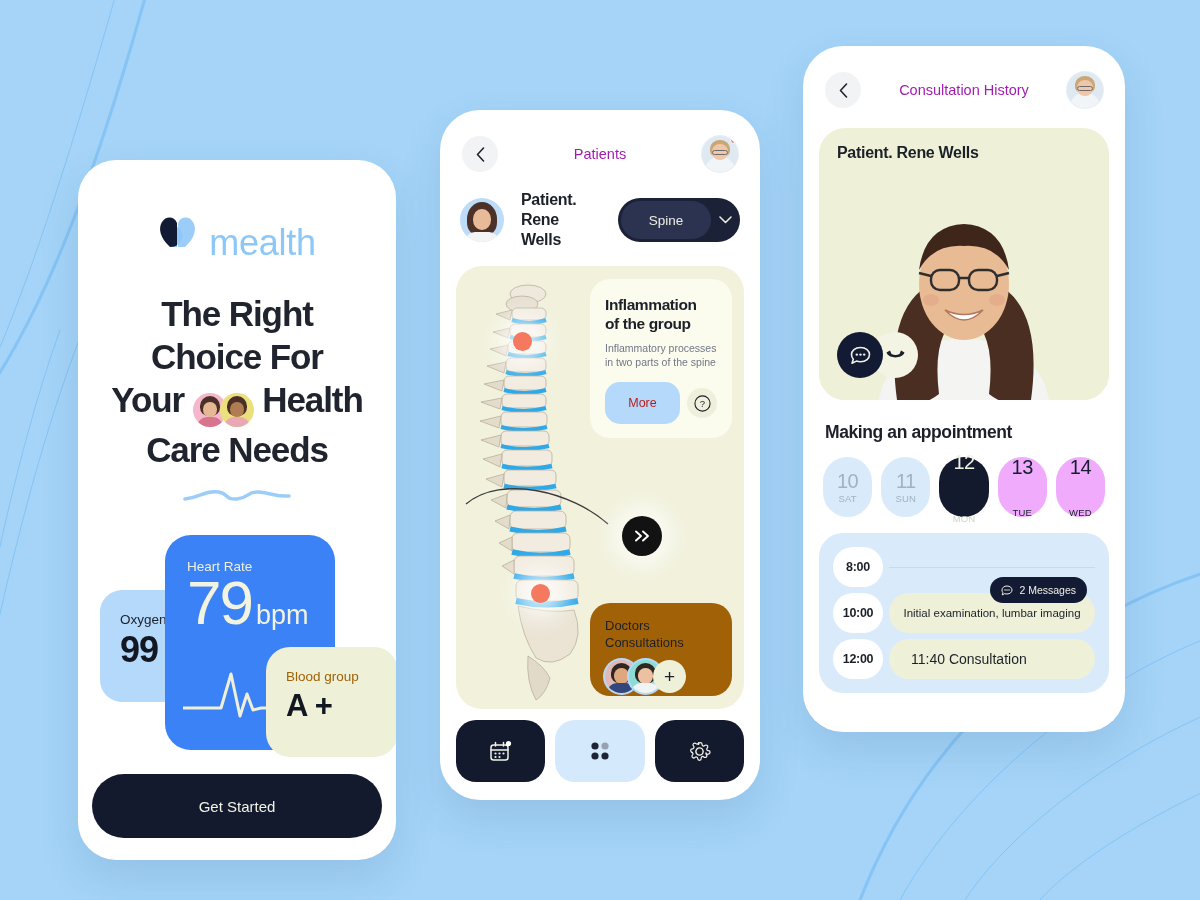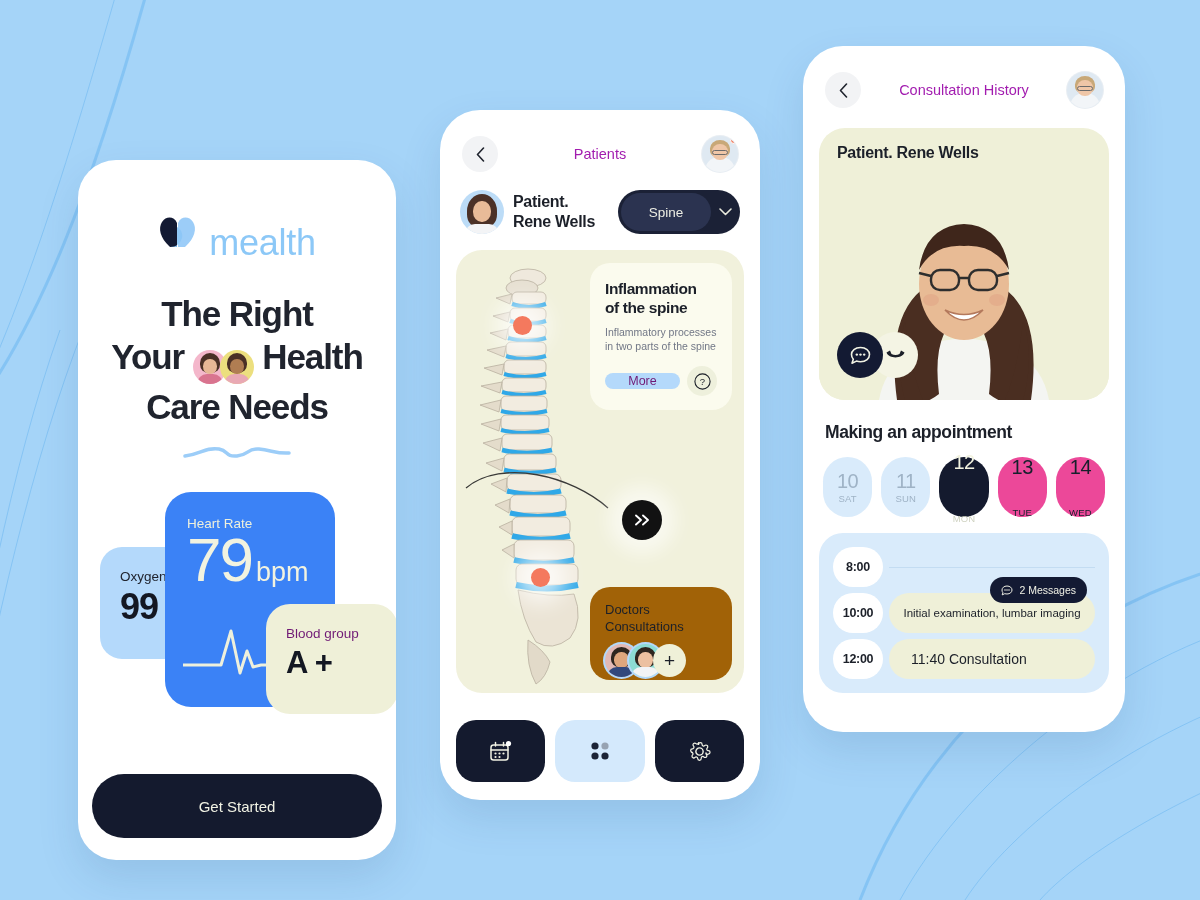--- a/index.html
+++ b/index.html
@@ -63,21 +63,21 @@
     background:#3b82f6; border-radius:26px; padding:24px 0 0 22px; z-index:3;
   }
   .card-hr .lbl { font-size:13.5px; color:#eef0dc; }
   .card-hr .big { font-size:62px; font-weight:300; color:#f2f3e0; line-height:.95; margin-top:0; letter-spacing:-2px; }
   .card-hr .big .unit { font-size:27px; font-weight:400; letter-spacing:0; margin-left:4px; }
   .card-hr .ecg { position:absolute; left:18px; bottom:24px; }
   .card-blood {
     position:absolute; left:188px; top:130px; width:132px; height:110px;
     background:#eff0d8; border-radius:24px; padding:22px 0 0 20px; z-index:4;
   }
-  .card-blood .lbl { font-size:13.5px; color:#701a75; }
+  .card-blood .lbl { font-size:13.5px; color:#a16207; }
   .card-blood .val { font-size:31px; font-weight:700; color:#131722; margin-top:4px; letter-spacing:-.5px; }
 
   .btn-started {
     position:absolute; left:14px; right:14px; bottom:22px; height:64px;
     background:#141a2e; border-radius:32px; color:#f1f2e4;
     font-size:15px; display:flex; align-items:center; justify-content:center;
     border:none; cursor:pointer;
   }
 
   
@@ -91,21 +91,21 @@
     width:36px; height:36px; border-radius:50%; position:relative; flex:0 0 auto;
     background:#dfe9f2; overflow:hidden; box-shadow:0 0 0 1px #e9eef3;
   }
   .doc-av .coat { position:absolute; left:3px; bottom:0; width:30px; height:15px; background:#f2f5f8; border-radius:14px 14px 0 0; }
   .doc-av .hair2 { position:absolute; left:8px; top:4px; width:20px; height:17px; border-radius:50% 50% 35% 35%; background:#c8a878; }
   .doc-av .face2 { position:absolute; left:10px; top:8px; width:16px; height:16px; border-radius:48%; background:#efc6a7; }
   .doc-av .glass { position:absolute; left:10px; top:14px; width:16px; height:5px; border:1px solid #6b6b6b; border-radius:3px; }
   .dot-badge { position:absolute; right:0; top:0; width:8px; height:8px; border-radius:50%; background:#f2714f; border:1.5px solid #fff; }
 
   
-  .patient-row { display:flex; align-items:center; padding:18px 20px 0; gap:9px; }
+  .patient-row { display:flex; align-items:center; padding:18px 20px 0; gap:17px; }
   .pat-av { width:44px; height:44px; border-radius:50%; background:#bcdcf7; position:relative; overflow:hidden; flex:0 0 auto; }
   .pat-av .h { position:absolute; left:7px; top:4px; width:30px; height:34px; border-radius:50% 50% 40% 40%; background:#4b3127; }
   .pat-av .f { position:absolute; left:13px; top:11px; width:18px; height:21px; border-radius:48%; background:#e8bb98; }
   .pat-av .b { position:absolute; left:5px; bottom:0; width:34px; height:10px; border-radius:12px 12px 0 0; background:#f3f4f6; }
   .pat-name { font-size:16px; font-weight:700; color:#1c2029; line-height:20px; letter-spacing:-.3px; flex:1; }
   .spine-select {
     width:122px; height:44px; background:#1b2136; border-radius:22px;
     display:flex; align-items:center; cursor:pointer; flex:0 0 auto; position:relative;
   }
   .spine-select .pill { width:90px; height:38px; margin-left:3px; border-radius:19px; background:#2b3350;
@@ -119,22 +119,22 @@
   .hot { position:absolute; width:19px; height:19px; border-radius:50%; background:#f4795e; }
   .hot.glow { box-shadow:0 0 22px 16px rgba(255,255,255,.75); }
 
   .card-infl {
     position:absolute; right:12px; top:13px; width:142px; background:#fbfbee;
     border-radius:20px; padding:16px 15px 14px;
   }
   .card-infl h3 { font-size:15.5px; line-height:19px; font-weight:700; color:#1c2029; letter-spacing:-.4px; }
   .card-infl p { font-size:10.5px; line-height:14px; color:#717786; margin-top:8px; }
   .infl-actions { display:flex; align-items:center; gap:7px; margin-top:13px; }
-  .btn-more { flex:1; height:16px; border-radius:15px; background:#b4d9fb; border:none;
-     font-size:12.5px; color:#701a75; cursor:pointer; display:flex; align-items:center; justify-content:center; }
+  .btn-more { flex:1; height:42px; border-radius:15px; background:#b4d9fb; border:none;
+     font-size:12.5px; color:#b91c1c; cursor:pointer; display:flex; align-items:center; justify-content:center; }
   .btn-help { width:30px; height:30px; border-radius:50%; background:#eef0dc; border:none; cursor:pointer;
      display:flex; align-items:center; justify-content:center; }
 
   .next-btn {
     position:absolute; left:166px; top:250px; width:40px; height:40px; border-radius:50%;
     background:#121212; display:flex; align-items:center; justify-content:center; border:none; cursor:pointer;
     box-shadow:0 0 18px 14px rgba(255,255,255,.55); z-index:4;
   }
   .card-doc {
     position:absolute; right:12px; bottom:13px; width:142px; height:93px; background:#a16207;
@@ -171,21 +171,21 @@
   .sec-title { margin:22px 22px 0; font-size:17.5px; font-weight:700; color:#1c2029; letter-spacing:-.4px; }
   .dates { display:flex; gap:9px; padding:14px 20px 0; }
   .date {
     flex:1; height:60px; border-radius:30px; display:flex; flex-direction:column;
     align-items:center; justify-content:center; cursor:pointer; border:none;
   }
   .date .d { font-size:20px; font-weight:500; line-height:22px; letter-spacing:-.5px; }
   .date .w { font-size:9.5px; margin-top:1px; letter-spacing:.2px; }
   .date.dim { background:#d9ebfb; } .date.dim .d,.date.dim .w { color:#9fb3c6; }
   .date.on  { background:#141a2e; } .date.on .d { color:#f2f3e0; } .date.on .w { color:#cfd2c0;margin-top:40px; }
-  .date.up  { background:#ec4899;gap:28px; } .date.up .d,.date.up .w { color:#16202c; }
+  .date.up  { background:#f0abfc;gap:28px; } .date.up .d,.date.up .w { color:#16202c; }
 
   .sched { margin:16px 16px 0; background:#d9ebfb; border-radius:24px; padding:14px 14px; position:relative; }
   .slot { display:flex; align-items:center; height:40px; position:relative; }
   .slot + .slot { margin-top:6px; }
   .tpill { width:50px; height:40px; border-radius:20px; background:#fff; display:flex; align-items:center;
       justify-content:center; font-size:12.5px; font-weight:700; color:#1c2029; flex:0 0 auto; z-index:2; letter-spacing:-.3px; }
   .tline { flex:1; height:1px; background:#c3dcf2; margin-left:6px; }
   .ev { flex:1; height:40px; border-radius:20px; background:#eff0d8; margin-left:6px;
       display:flex; align-items:center; justify-content:center; font-size:11.5px; color:#1c2029; padding:0 10px; text-align:center; }
   .ev.big { font-size:14px; justify-content:flex-start; padding-left:22px; }
@@ -219,20 +219,21 @@
         <path d="M12 33 C2 24, 0 14, 4 8 C8 2, 16 2, 19 9 L19 33 Z" fill="#131a33"></path>
         <path d="M27 33 C37 24, 39 14, 35 8 C31 2, 23 2, 20 9 L20 33 Z" fill="#9ccdf8"></path>
         <path d="M12 33 C18 33, 22 30, 24 24 C25 20, 23 15, 19 13 L19 33 Z" fill="#8cc6f7" opacity=".95"></path>
       </svg>
     </span>
     <span class="logo-text">mealth</span>
   </div>
 
   <div class="headline">
     <div><span>The Right</span></div>
+    <div><span>Choice For</span></div>
     <div>
       <span>Your</span>
       <span class="av-pair">
         <span class="av pink"><span class="hair"></span><span class="face"></span><span class="body"></span></span><span class="av yellow"><span class="hair"></span><span class="face"></span><span class="body"></span></span>
       </span>
       <span>Health</span>
     </div>
     <div><span>Care Needs</span></div>
   </div>
 
@@ -402,21 +403,21 @@
 
       <path d="M4 226 C 40 196, 110 214, 146 246" fill="none" stroke="#3a3a38" stroke-width="1.3"></path>
     </svg>
 
     <span class="hot glow" style="left:57px; top:66px;"></span>
     <span class="hot glow" style="left:75px; top:318px;"></span>
 
     <div class="card-infl">
       <h3>
         <span>Inflammation</span><br>
-        <span>of the spine</span>
+        <span>of the group</span>
       </h3>
       <p>Inflammatory processes in two parts of the spine</p>
       <div class="infl-actions">
         <button class="btn-more">More</button>
         <button class="btn-help">
           <svg width="17" height="17" viewBox="0 0 17 17">
             <circle cx="8.5" cy="8.5" r="7.6" fill="none" stroke="#1c2029" stroke-width="1.1"></circle>
             <text x="8.5" y="12.3" font-size="9.5" text-anchor="middle" fill="#1c2029" font-family="Liberation Sans, sans-serif">?</text>
           </svg>
         </button>

